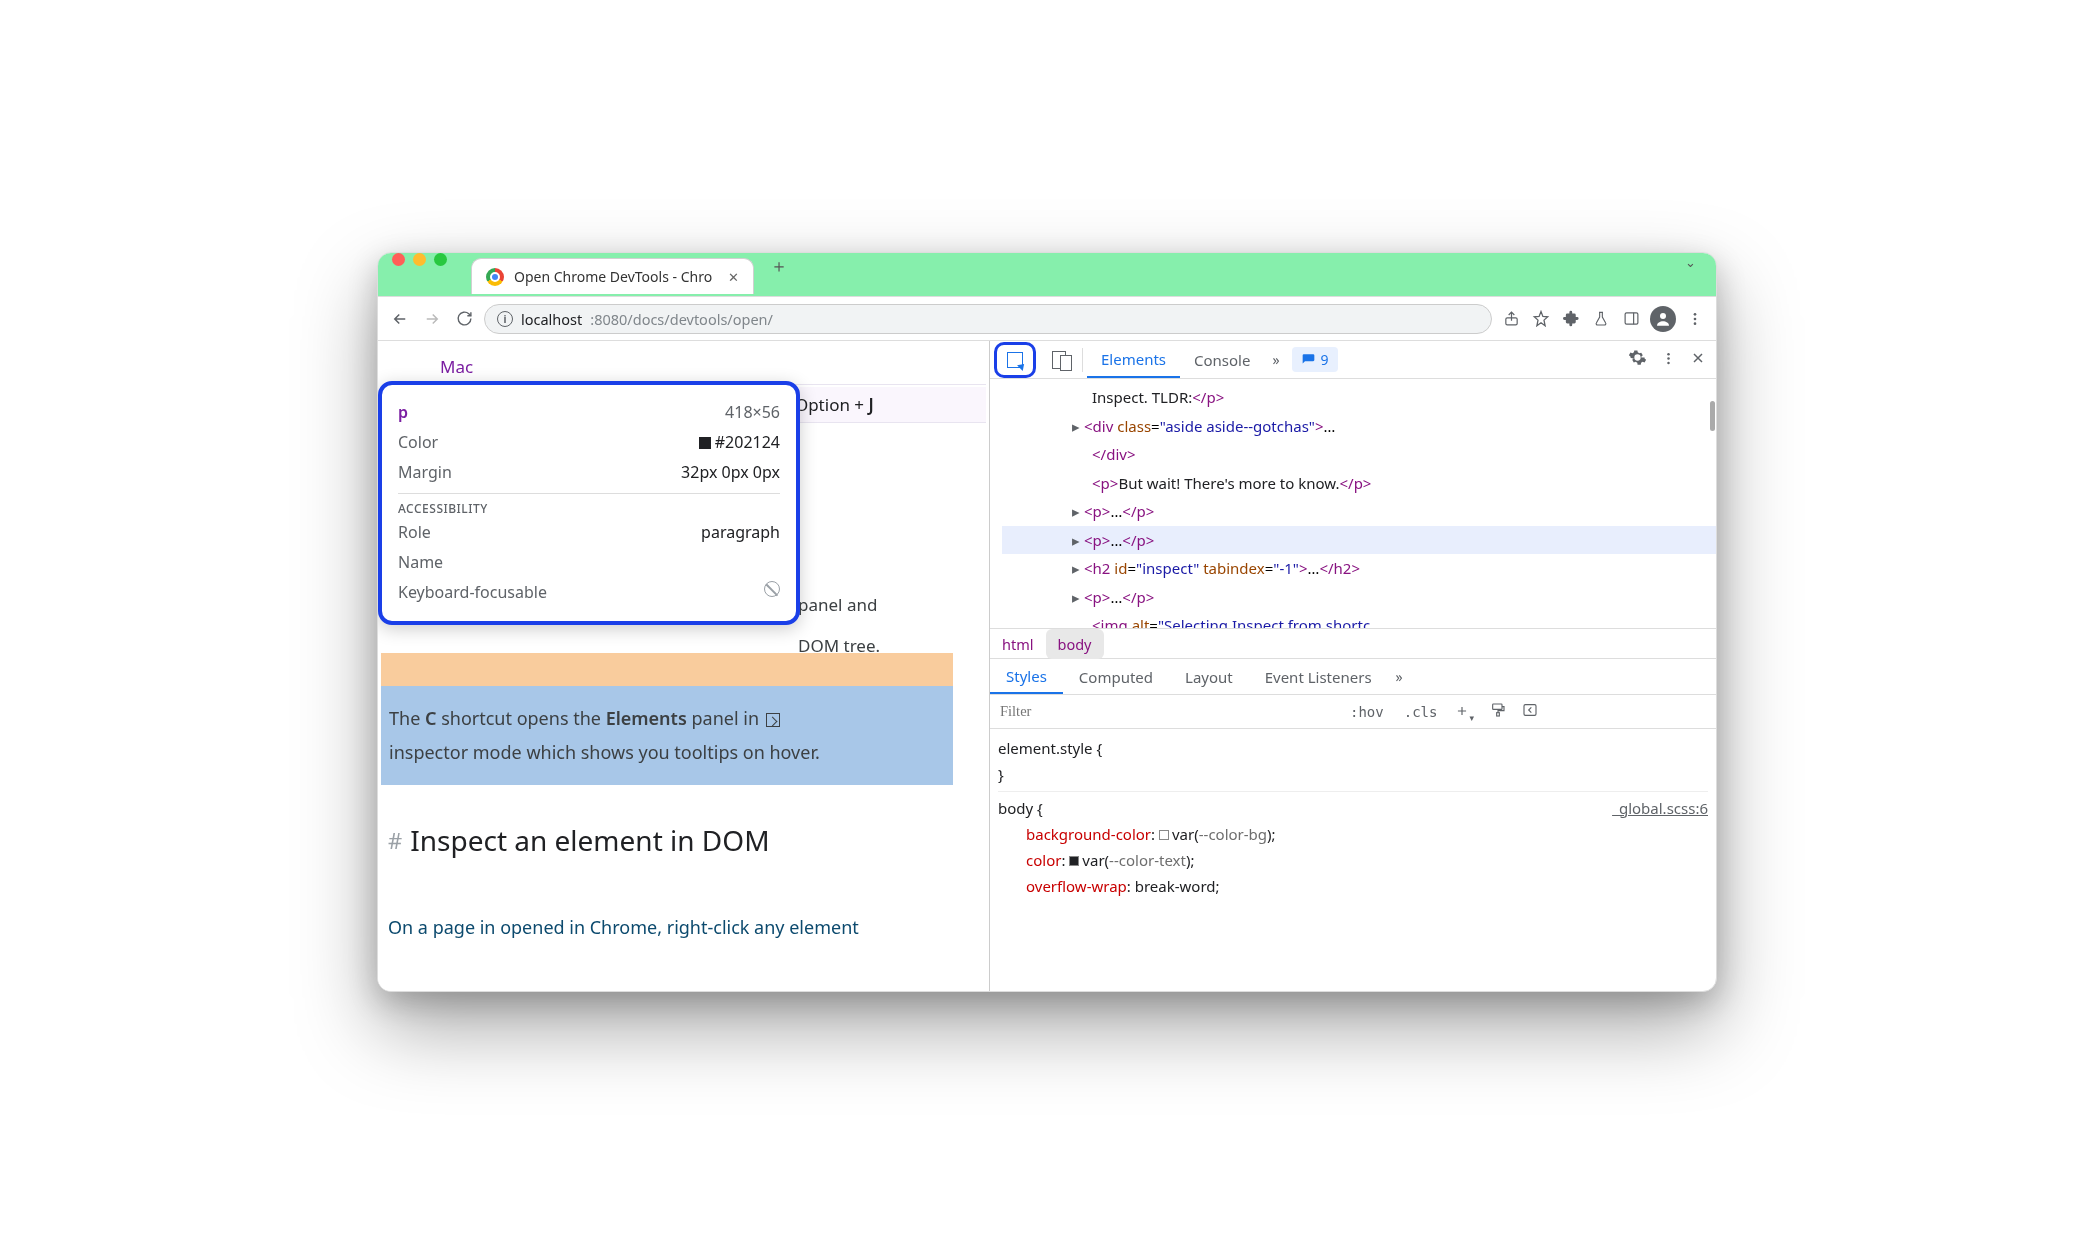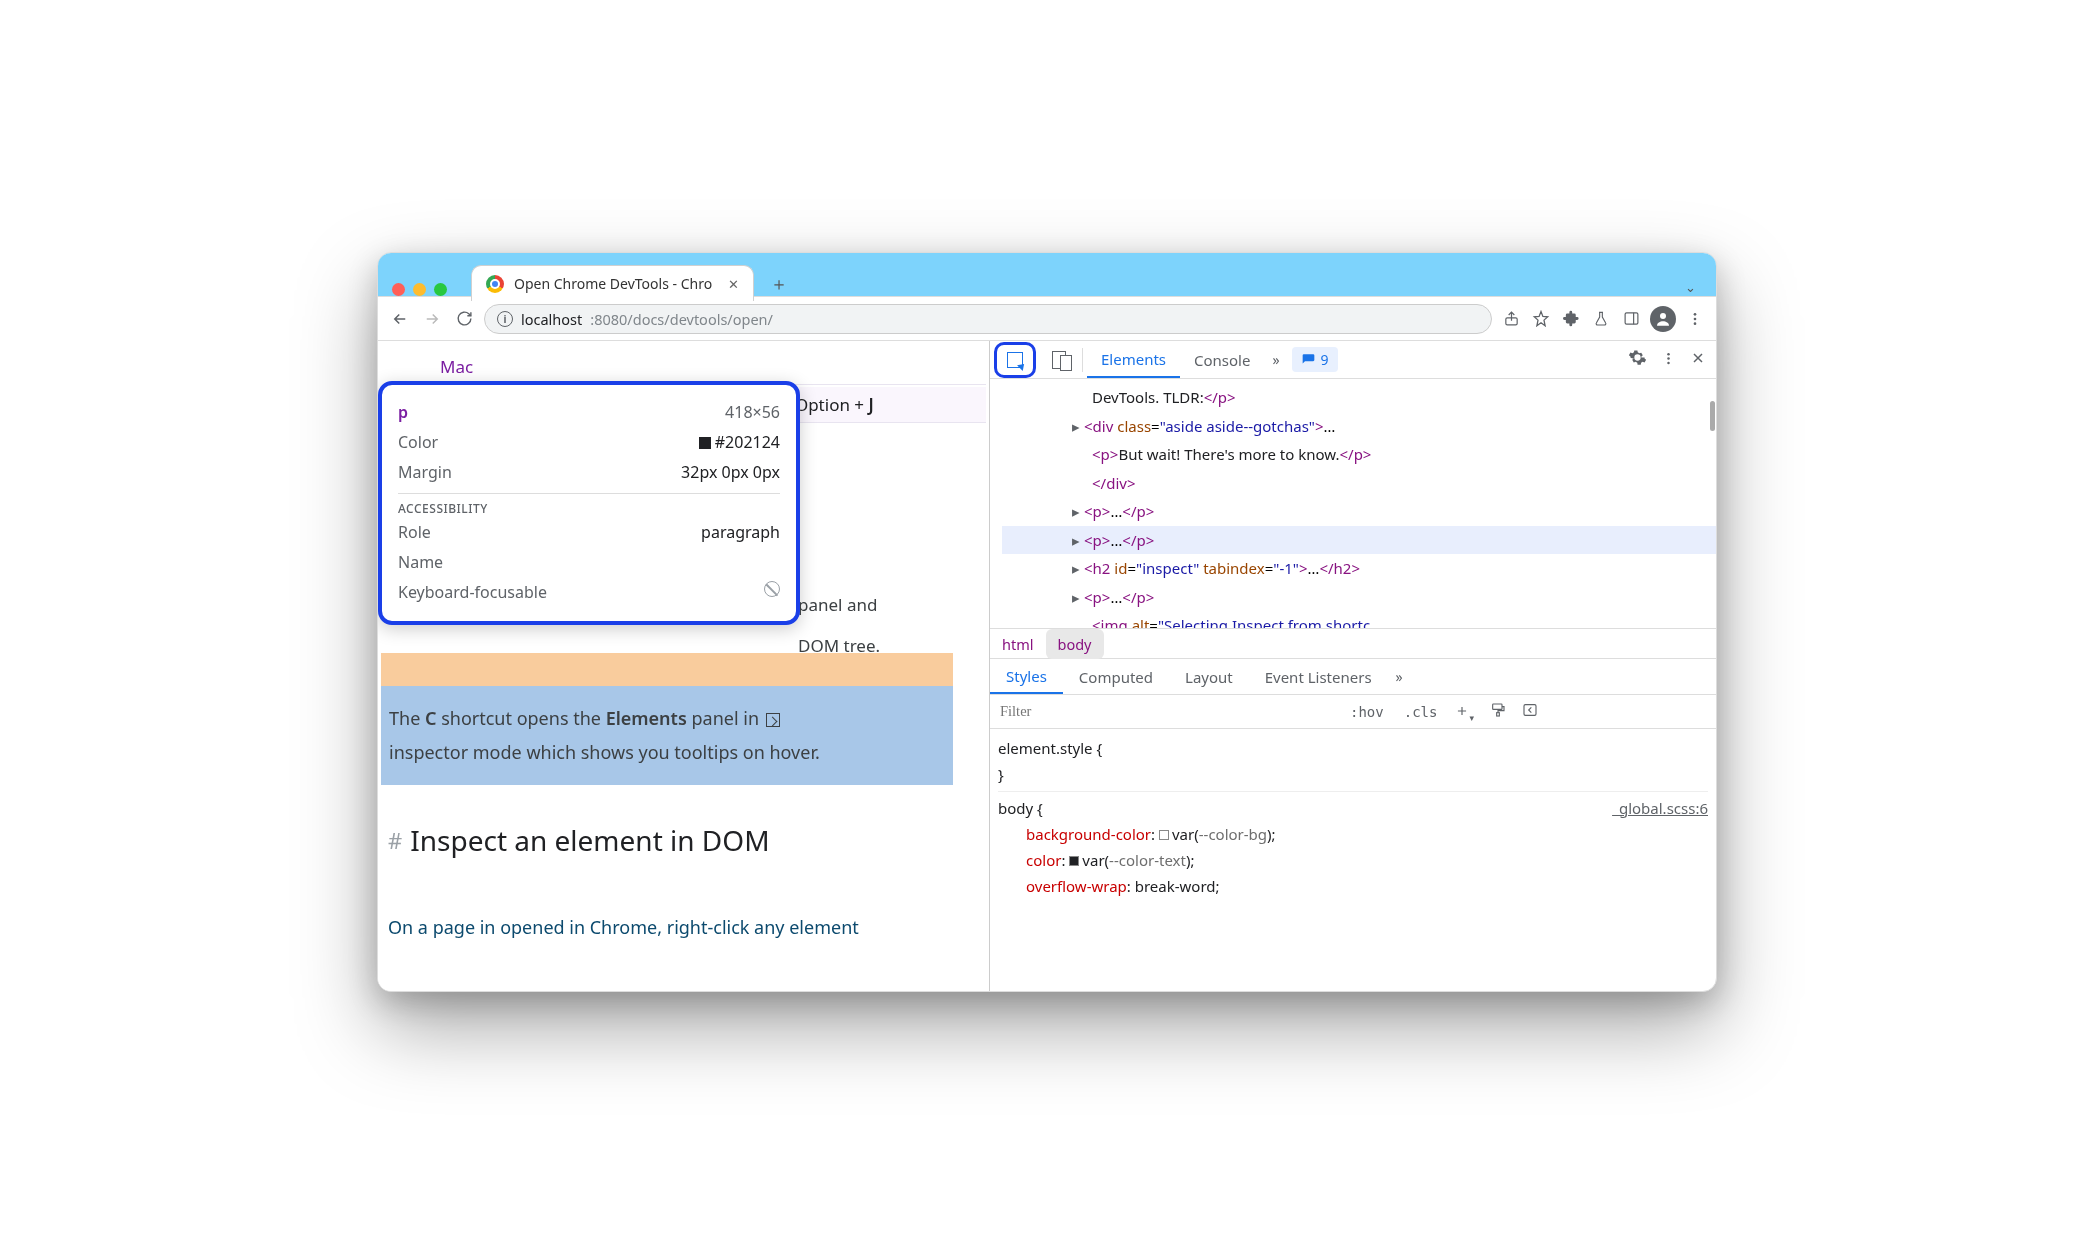--- a/index.html
+++ b/index.html
@@ -1,19 +1,19 @@
 <!DOCTYPE html>
 <html><head>
 <meta charset="utf-8">
 <style>
 * { margin:0; padding:0; box-sizing:border-box; font-family:-apple-system,BlinkMacSystemFont,"Segoe UI",system-ui,sans-serif; }
 body { background:#fff; display:flex; align-items:center; justify-content:center; min-height:100vh; }
 .frame { width:2094px; height:1244px; position:relative; display:flex; align-items:center; justify-content:center; }
 .window { width:1340px; height:740px; border-radius:14px; background:#fff; box-shadow:0 35px 80px rgba(0,0,0,0.35),0 10px 30px rgba(0,0,0,0.2); overflow:hidden; position:relative; border:1px solid #ddd; }
-.titlebar { height:44px; display:flex; align-items:flex-end; padding:0 14px; border-bottom:1px solid #ddd; background:#7dd3fc; }
+.titlebar { height:44px; display:flex; align-items:flex-start; padding:0 14px; border-bottom:1px solid #ddd; background:#86efac; }
 .traffic { display:flex; gap:8px; }
 .tl { width:13px; height:13px; border-radius:50%; }
 .tab { margin-left:24px; display:flex; align-items:center; gap:10px; background:#fff; border:1px solid #d0d0d0; border-bottom:none; border-radius:10px 10px 0 0; padding:6px 14px; height:36px; font-size:14px; color:#333; position:relative; top:5px;}
 .chrome-icon { width:18px; height:18px; border-radius:50%; background:conic-gradient(#ea4335 0 120deg,#fbbc05 120deg 240deg,#34a853 240deg 360deg); position:relative; }
 .chrome-icon::after{content:"";position:absolute;inset:4px;border-radius:50%;background:#4285f4;border:2px solid #fff;}
 .close-x { color:#666; font-size:13px; cursor:pointer; margin-left:6px; }
 .newtab { margin-left:16px; color:#555; font-size:18px; }
 .tab-caret { margin-left:auto; color:#555; font-size:13px; padding-right:6px;}
 .toolbar { height:44px; display:flex; align-items:center; gap:8px; padding:0 10px; border-bottom:1px solid #ddd; background:#fff;}
 .navbtn { width:24px; height:24px; display:flex; align-items:center; justify-content:center; color:#5f6368; border-radius:50%; }
@@ -272,24 +272,24 @@
                   <circle cx="12" cy="19" r="2"></circle>
                 </svg></span>
    <span class="ic"><svg width="16" height="16" viewBox="0 0 24 24" stroke="currentColor" stroke-width="2.2" fill="none">
                   <path d="M6 6l12 12M18 6L6 18"></path>
                 </svg></span>
   </div>
  </div>
 
  <div class="dom">
   <div class="dom-scroll"></div>
-  <div class="ln ind2"><span class="tx">DevTools. TLDR:</span><span class="t">&lt;/p&gt;</span></div>
+  <div class="ln ind2"><span class="tx">Inspect. TLDR:</span><span class="t">&lt;/p&gt;</span></div>
   <div class="ln ind1"><span class="tri">▸</span><span class="t">&lt;<span>div</span></span> <span class="a">class</span>=<span class="v">"<span>aside aside--gotchas</span>"</span><span class="t">&gt;</span>…</div>
+  <div class="ln ind2"><span class="t">&lt;/<span>div</span>&gt;</span></div>
   <div class="ln ind2"><span class="t">&lt;<span>p</span>&gt;</span><span class="tx">But wait! There's more to know.</span><span class="t">&lt;/p&gt;</span></div>
-  <div class="ln ind2"><span class="t">&lt;/<span>div</span>&gt;</span></div>
   <div class="ln ind1"><span class="tri">▸</span><span class="t">&lt;<span>p</span>&gt;</span>…<span class="t">&lt;/p&gt;</span></div>
   <div class="ln ind1 selected"><span class="tri">▸</span><span class="t">&lt;<span>p</span>&gt;</span>…<span class="t">&lt;/p&gt;</span></div>
   <div class="ln ind1"><span class="tri">▸</span><span class="t">&lt;<span>h2</span></span> <span class="a">id</span>=<span class="v">"<span>inspect</span>"</span> <span class="a">tabindex</span>=<span class="v">"<span>-1</span>"</span><span class="t">&gt;</span>…<span class="t">&lt;/h2&gt;</span></div>
   <div class="ln ind1"><span class="tri">▸</span><span class="t">&lt;<span>p</span>&gt;</span>…<span class="t">&lt;/p&gt;</span></div>
   <div class="ln ind2"><span class="t">&lt;<span>img</span></span> <span class="a">alt</span>=<span class="v">"<span>Selecting Inspect from shortc</span></span></div>
  </div>
 
  <div class="breadcrumb">
   <span>html</span>
   <span class="sel">body</span>

